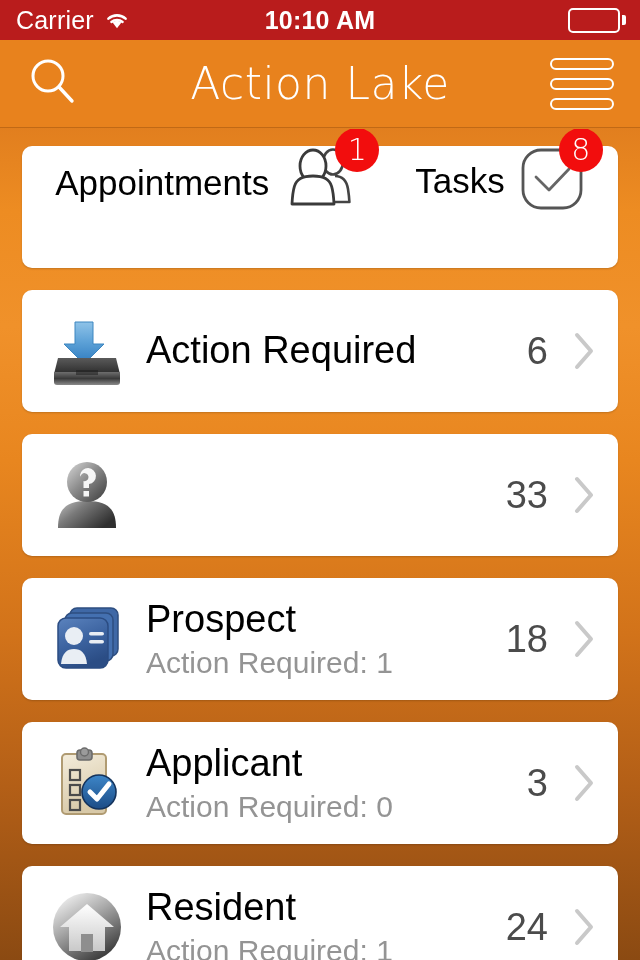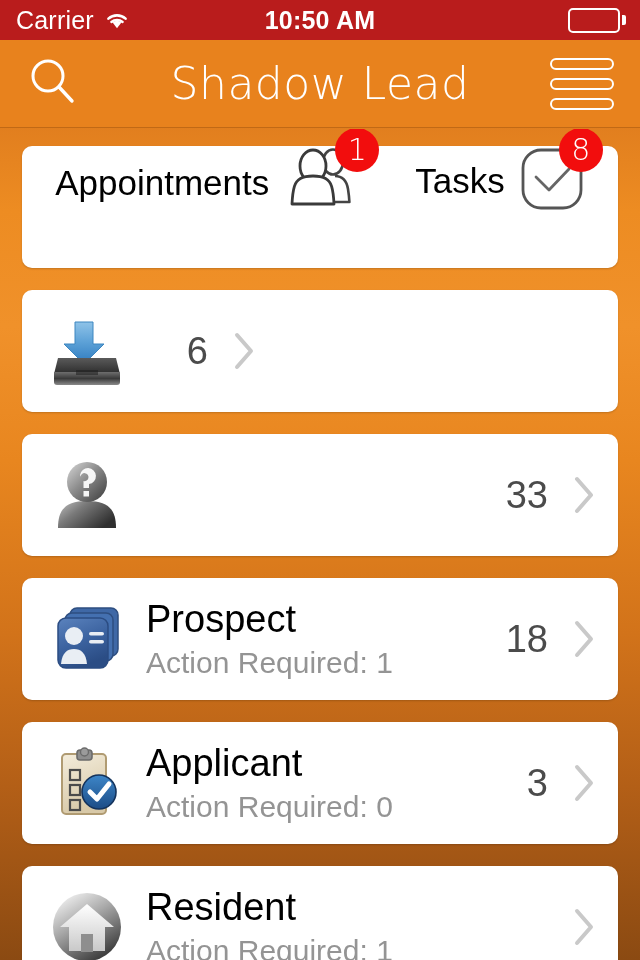--- a/index.html
+++ b/index.html
@@ -142,40 +142,40 @@
     <div class="sb-left">
       <span class="sb-carrier">Carrier</span>
       <span>
         <svg class="wifi" viewBox="0 0 26 20">
           <path d="M13 18.2 L8.6 12.6 a7 7 0 0 1 8.8 0 Z" fill="#fff"></path>
           <path d="M4.4 8.6 a13 13 0 0 1 17.2 0" stroke="#fff" stroke-width="2.6" fill="none" stroke-linecap="round"></path>
           <path d="M7.4 12.0 a8.6 8.6 0 0 1 11.2 0" stroke="#fff" stroke-width="2.4" fill="none" stroke-linecap="round"></path>
         </svg>
       </span>
     </div>
-    <div class="sb-center">10:50 AM</div>
+    <div class="sb-center">10:10 AM</div>
     <div class="sb-right">
       <span class="battery">
         <span class="batt-body"><span class="batt-fill"></span></span>
         <span class="batt-cap"></span>
       </span>
     </div>
   </div>
 
   <div class="navbar">
     <div class="nav-btn">
       <span>
         <svg width="54" height="54" viewBox="0 0 54 54">
           <circle cx="22" cy="21" r="15" stroke="#fff" stroke-width="3" fill="none"></circle>
           <line x1="33" y1="32" x2="46" y2="46" stroke="#fff" stroke-width="3.4" stroke-linecap="round"></line>
         </svg>
       </span>
     </div>
 
-    <div class="nav-title">Shadow Lead</div>
+    <div class="nav-title">Action Lake</div>
 
     <div class="nav-btn">
       <span class="hamburger">
         <span></span>
           <span></span>
           <span></span>
       </span>
     </div>
   </div>
 
@@ -231,20 +231,23 @@
               <stop offset="0%" stop-color="#5A5A5A"></stop>
               <stop offset="100%" stop-color="#2C2C2C"></stop>
             </linearGradient>
           </defs>
           <path d="M25 8 h18 v22 h11 L34 50 L14 30 h11 Z" fill="url(#gArrow)" stroke="#3D86C0" stroke-width="1"></path>
           <path d="M8 44 h58 l4 16 h-66 Z" fill="url(#gTrayTop)"></path>
           <path d="M4 58 h66 v10 a3 3 0 0 1 -3 3 h-60 a3 3 0 0 1 -3 -3 Z" fill="url(#gTray)"></path>
           <path d="M26 56 h22 v5 h-22 Z" fill="#1f1f1f" opacity="0.55"></path>
         </svg>
       </div>
+      <div class="row-text">
+        <div class="row-title single">Action Required</div>
+      </div>
       <div class="row-count">6</div>
       <span class="chev">
         <svg width="22" height="40" viewBox="0 0 22 40">
             <path d="M3 4 L17 20 L3 36" stroke="#C9C9C9" stroke-width="4" fill="none" stroke-linecap="round" stroke-linejoin="round"></path>
           </svg>
       </span>
     </div>
 
     <div class="card row">
       <div class="row-icon">
@@ -359,20 +362,21 @@
           </defs>
           <circle cx="37" cy="37" r="34" fill="url(#gCircle)"></circle>
           <path d="M37 14 L64 37 h-9 v24 h-36 v-24 h-9 Z" fill="url(#gHouse)"></path>
           <rect x="31" y="44" width="12" height="18" fill="#8E8E8E"></rect>
         </svg>
       </div>
       <div class="row-text">
         <div class="row-title">Resident</div>
         <div class="row-sub">Action Required: 1</div>
       </div>
+      <div class="row-count">24</div>
       <span class="chev">
         <svg width="22" height="40" viewBox="0 0 22 40">
             <path d="M3 4 L17 20 L3 36" stroke="#C9C9C9" stroke-width="4" fill="none" stroke-linecap="round" stroke-linejoin="round"></path>
           </svg>
       </span>
     </div>
 
   </div>
 </div>
 

